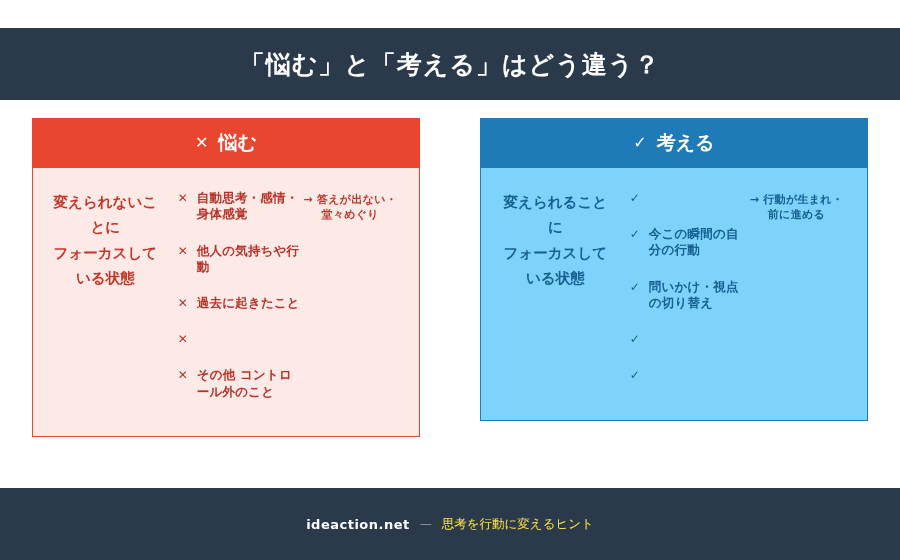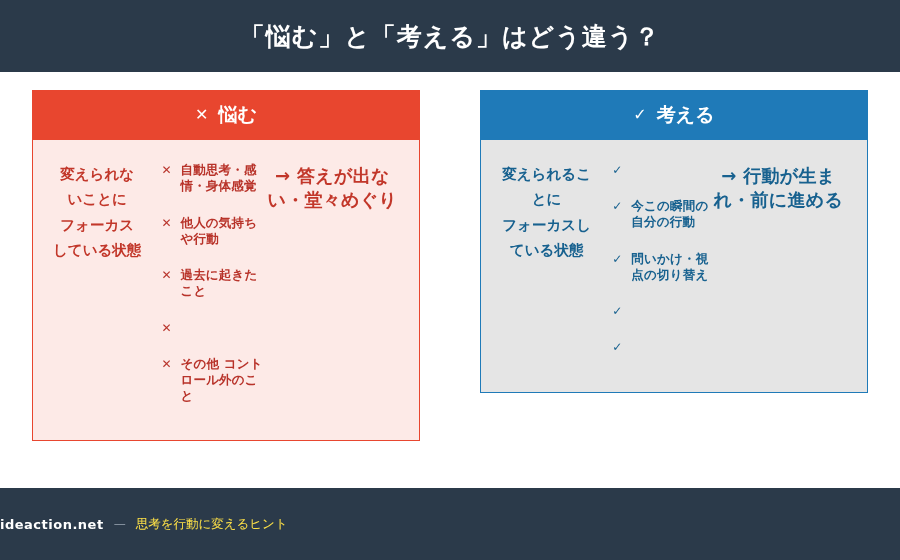--- a/index.html
+++ b/index.html
@@ -18,20 +18,21 @@
   }
 
   
   .header {
     height: 72px;
     background: #2b3a4a;
     display: flex;
     align-items: center;
     justify-content: center;
     flex: 0 0 72px;
+    margin-top: 28px;
   }
   .header-title {
     color: #ffffff;
     font-size: 25px;
     font-weight: bold;
     letter-spacing: 1px;
     text-align: center;
   }
 
   
@@ -85,56 +86,57 @@
     font-size: 12.5px;
     font-weight: bold;
     margin-bottom: 20px;
     line-height: 1.3;
   }
   .list li .mark { font-size: 12px; line-height: 1.35; }
   .list li .txt { letter-spacing: .2px; }
 
   .footnote {
     text-align: center;
-    font-size: 18px;
+    font-size: 11px;
     font-weight: bold;
     margin-top: 2px;
     letter-spacing: .3px;
   }
 
   
   .card-red .card-head { background: #e8462f; }
   .card-red .card-body {
     background: #fdeae7;
     border: 1.5px solid #e8462f;
     border-top: none;
   }
   .card-red .subtitle { color: #c2372a; }
   .card-red .list li { color: #b8332a; }
   .card-red .footnote { color: #c2372a; }
 
   
   .card-blue .card-head { background: #1f7ab8; }
   .card-blue .card-body {
-    background: #e5e5e5;
+    background: #7dd3fc;
     border: 1.5px solid #1f7ab8;
     border-top: none;
     justify-content: center;
   }
   .card-blue .subtitle { color: #17618f; }
   .card-blue .list li { color: #17618f; }
   .card-blue .footnote { color: #17618f; }
 
   
   .footer {
     flex: 0 0 72px;
     height: 72px;
     background: #2b3a4a;
     display: flex;
     align-items: center;
+    justify-content: center;
     gap: 10px;
   }
   .footer-brand {
     color: #ffffff;
     font-size: 13px;
     font-weight: bold;
     letter-spacing: .5px;
   }
   .footer-sep { color: #8d9aa7; font-size: 12px; }
   .footer-tag { color: #fde047; font-size: 12.5px; }

